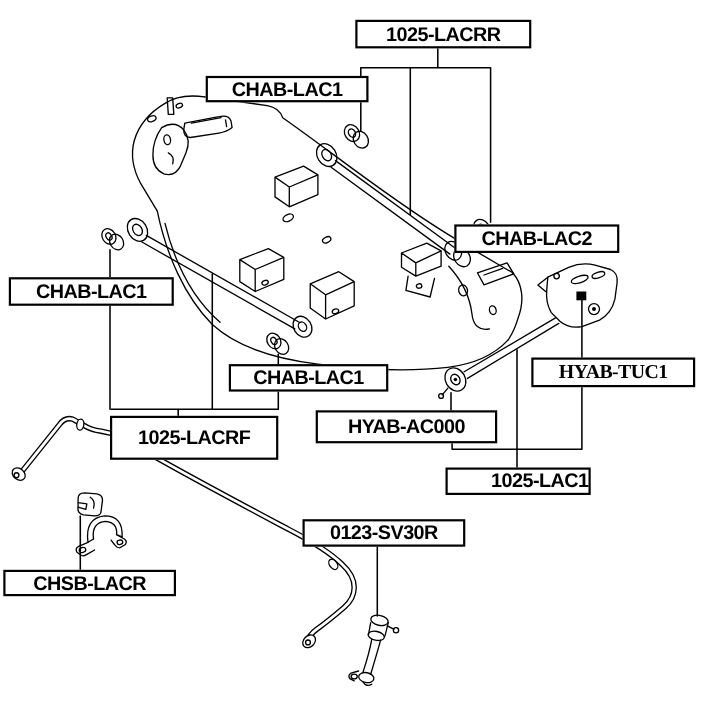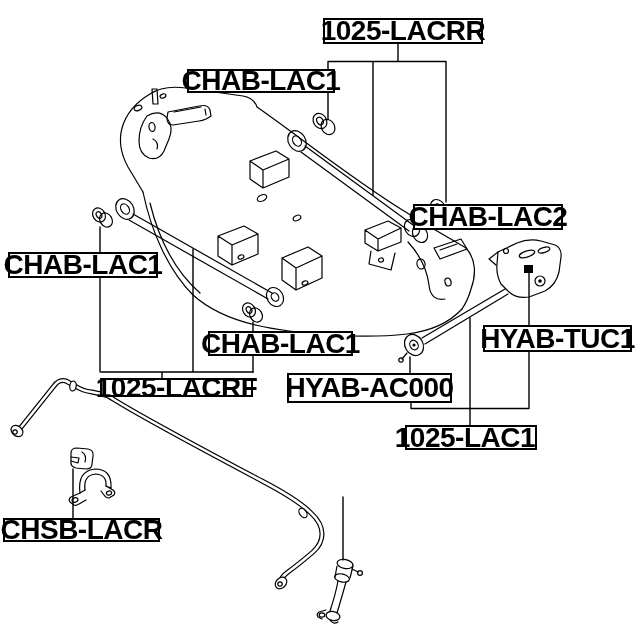--- a/index.html
+++ b/index.html
@@ -1,30 +1,30 @@
 <!DOCTYPE html>
 <html><head>
 <meta charset="utf-8">
 <style>
   html,body{margin:0;padding:0;background:#ffffff;}
   #stage{position:relative;width:640px;height:640px;background:#ffffff;overflow:hidden;
          font-family:"Liberation Sans",sans-serif;}
   #drawing{position:absolute;left:0;top:0;}
   .lbl{position:absolute;box-sizing:border-box;border:2px solid #000;background:#fff;
        display:flex;align-items:center;justify-content:center;
-       font-weight:bold;font-size:28px;color:#000;letter-spacing:-0.5px;white-space:nowrap;}
+       font-weight:bold;font-size:18px;color:#000;letter-spacing:-0.5px;white-space:nowrap;}
   
   #lbl-lacrr      {left:323px;top:18px; width:160px;height:26px;}
   #lbl-chab1-top  {left:187px;top:69px; width:148px;height:24px;}
   #lbl-chab2      {left:413px;top:164px;width:150px;height:26px;margin-top:40px;}
   #lbl-chab1-left {left:8px;  top:252px;width:150px;height:26px;}
   #lbl-chab1-mid  {left:208px;top:331px;width:145px;height:25px;}
-  #lbl-lacrf      {left:100px;top:378px;width:153px;height:19px;}
+  #lbl-lacrf      {left:100px;top:378px;width:153px;height:40px;}
   #lbl-ac000      {left:287px;top:373px;width:165px;height:30px;}
-  #lbl-tuc1       {left:483px;top:325px;width:149px;height:27px;}
+  #lbl-tuc1       {left:483px;top:325px;width:149px;height:27px;font-family:Liberation Serif, serif;}
   #lbl-lac1       {left:405px;top:425px;width:132px;height:25px;justify-content:flex-end;}
   #lbl-sv30r      {left:275px;top:472px;width:148px;height:25px;}
   #lbl-chsb       {left:3px;  top:518px;width:157px;height:24px;}
 </style>
 </head>
 <body>
 
 <div id="stage">
 
   <svg id="drawing" width="640" height="640" viewBox="0 0 640 640" fill="none" stroke="#000" stroke-width="1.2" stroke-linecap="round" stroke-linejoin="round">
@@ -179,17 +179,20 @@
   </div>
   <div class="lbl" id="lbl-ac000">
     <span>HYAB-AC000</span>
   </div>
   <div class="lbl" id="lbl-tuc1">
     <span>HYAB-TUC1</span>
   </div>
   <div class="lbl" id="lbl-lac1">
     <span>1025-LAC1</span>
   </div>
+  <div class="lbl" id="lbl-sv30r">
+    <span>0123-SV30R</span>
+  </div>
   <div class="lbl" id="lbl-chsb">
     <span>CHSB-LACR</span>
   </div>
 
 </div>
 
 </body></html>

